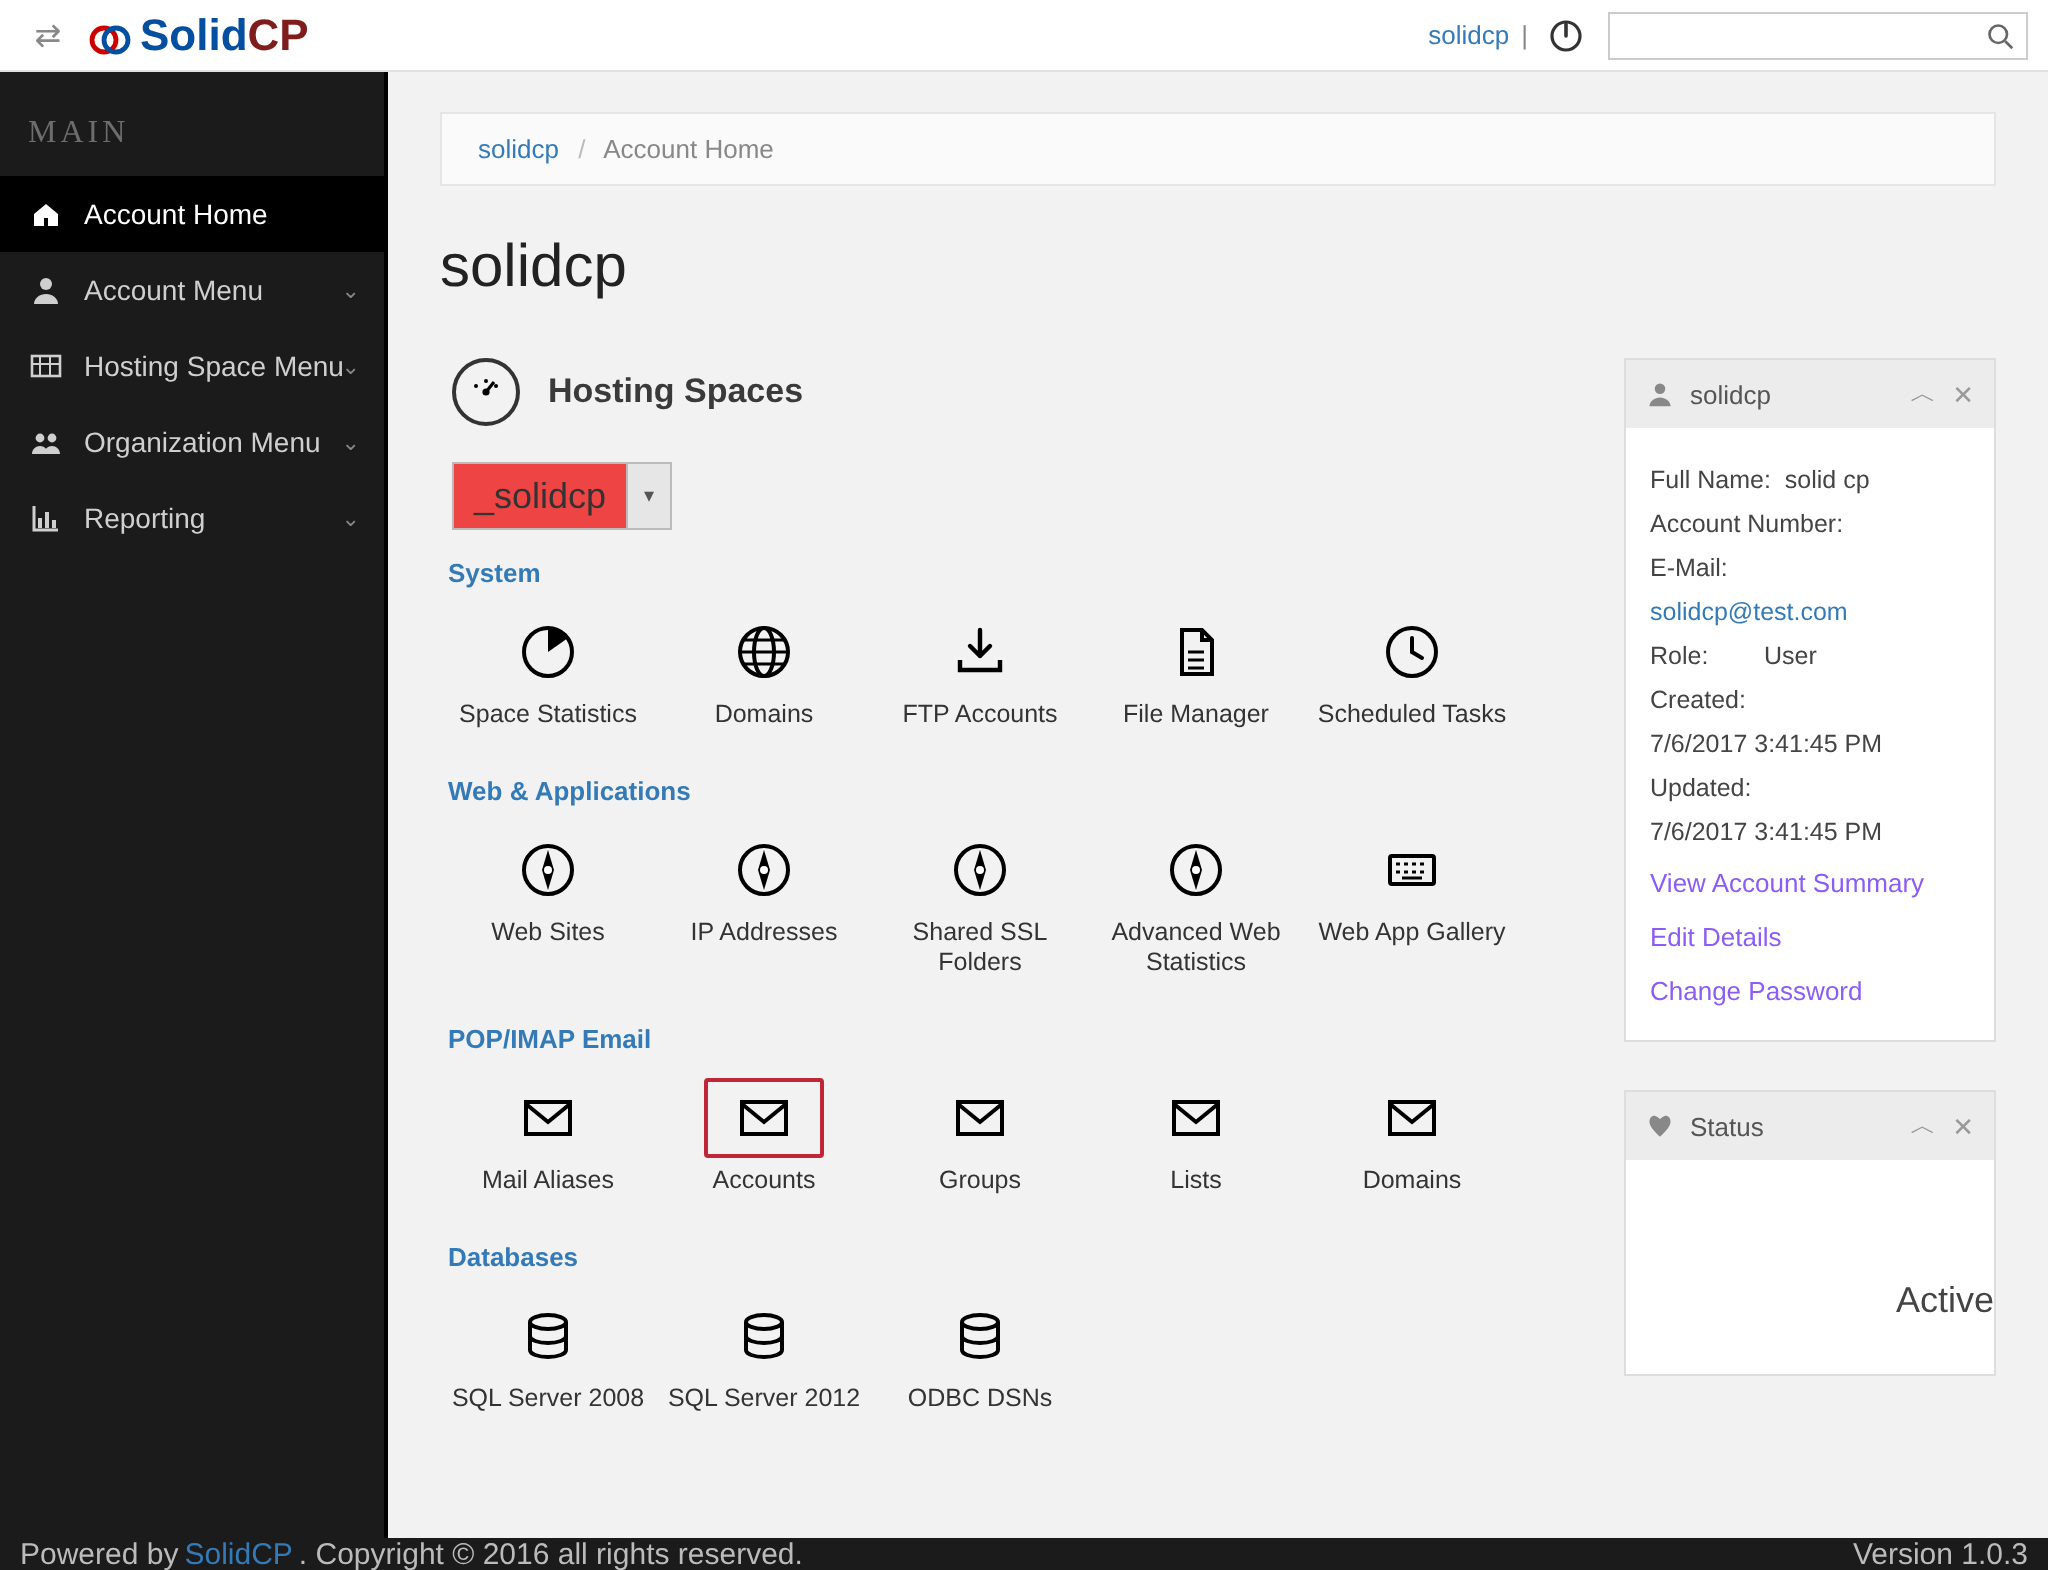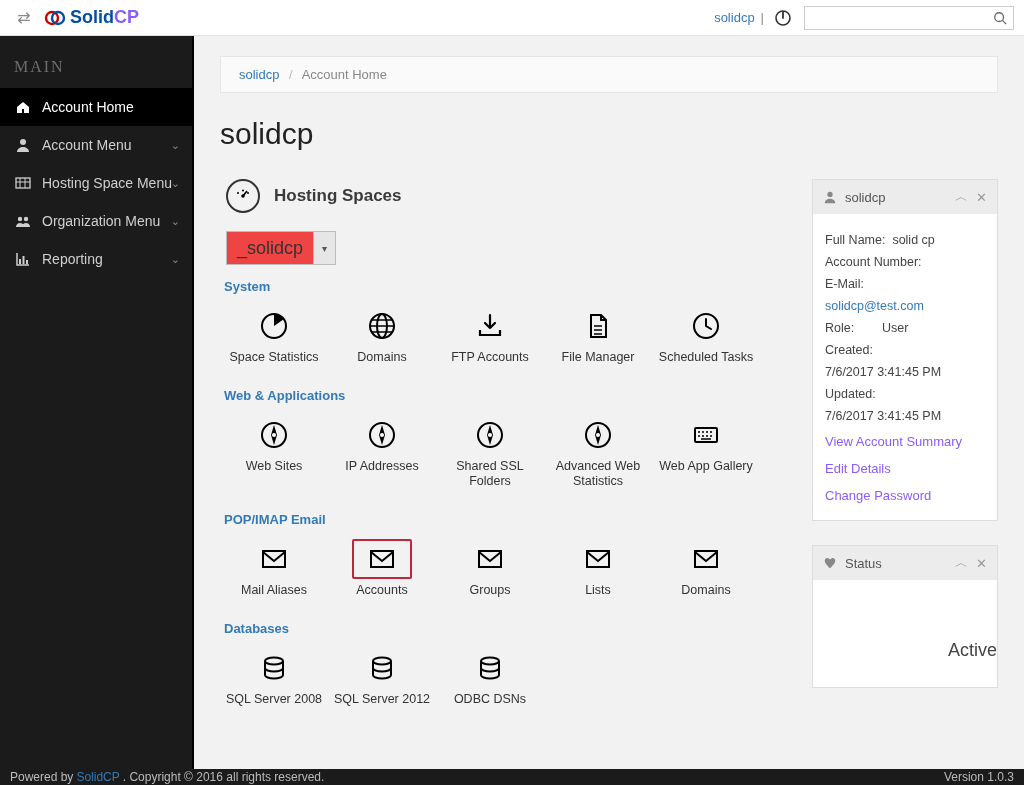--- a/index.html
+++ b/index.html
@@ -1,23 +1,23 @@
 <!DOCTYPE html>
 <html><head>
 <meta charset="utf-8">
 <style>
   * { box-sizing: border-box; margin: 0; padding: 0; }
   body { font-family: "Helvetica Neue", Helvetica, Arial, sans-serif; font-size: 13px; color: #333; background: #f5f5f5; width: 1024px; height: 785px; overflow: hidden; position: relative; }
   
   
   .topbar { height: 36px; background: #fff; border-bottom: 1px solid #e0e0e0; display: flex; align-items: center; padding: 0 10px; }
   .topbar .left-icons { width: 28px; text-align: center; color: #888; font-size: 16px; cursor: pointer; }
-  .topbar .logo { margin-left: 6px; display: flex; align-items: flex-start; font-weight: bold; font-size: 18px; }
+  .topbar .logo { margin-left: 6px; display: flex; align-items: flex-end; font-weight: bold; font-size: 22px; }
   .topbar .logo .s1 { color: #044fa0; }
-  .topbar .logo .s2 { color: #8b5cf6; }
+  .topbar .logo .s2 { color: #7f1d1d; }
   .topbar .logo svg { margin-right: 4px; }
   .topbar .spacer { flex: 1; }
   .topbar .user-link { color: #337ab7; font-size: 13px; margin-right: 6px; text-decoration: none; }
   .topbar .divider { color: #888; margin-right: 8px; }
   .topbar .power { width: 22px; height: 22px; display: inline-flex; align-items: center; justify-content: center; cursor: pointer; color: #333; }
   .topbar .search-box { margin-left: 10px; width: 210px; height: 24px; border: 1px solid #ccc; display: flex; align-items: center; padding: 0 6px; background:#fff; }
   .topbar .search-box input { border: none; outline: none; flex: 1; font-size: 12px; }
   .topbar .search-box .mag { color: #666; font-size: 14px; }
 
   
@@ -63,21 +63,21 @@
   .panel-head .picon { margin-right:8px; color:#888; display:inline-flex; }
   .panel-head .spacer { flex:1; }
   .panel-head .ctrl { color:#999; margin-left:8px; cursor:pointer; font-size:13px; }
   .panel-body { padding: 16px 12px 14px; font-size:12.5px; color:#444; line-height:1.6; }
   .panel-body .row { margin-bottom:2px; }
   .panel-body a { color:#337ab7; text-decoration:none; }
   .panel-body .action { display:block; color:#8b5cf6; margin-top:6px; text-decoration:none; font-size:13px; }
   .panel-body.status-body { text-align:right; padding:22px 0; font-size:18px; color:#444;margin-top:34px; }
 
   
-  .footer { position:absolute; left:0; right:0; bottom:0; height:16px; background:#1b1b1b; color:#bbb; font-size:12px; display:flex; align-items:center; padding:0 10px; }
+  .footer { position:absolute; left:0; right:0; bottom:0; height:16px; background:#1b1b1b; color:#bbb; font-size:15px; display:flex; align-items:center; padding:0 10px; }
   .footer a { color:#337ab7; text-decoration:none; margin:0 3px; }
   .footer .spacer { flex:1; }
 
   svg { display:block; }
 </style>
 </head>
 <body>
 
 <svg width="0" height="0" style="position:absolute">
   <defs>

